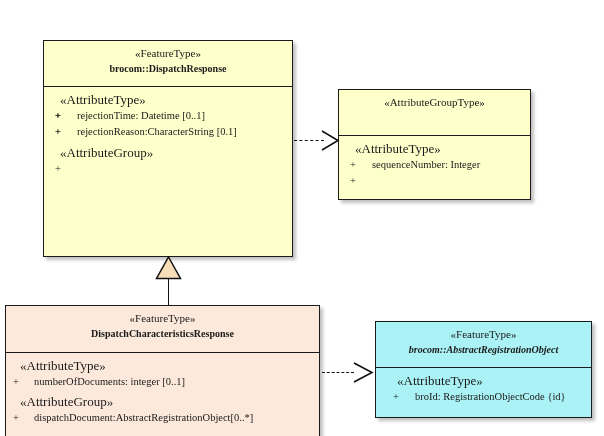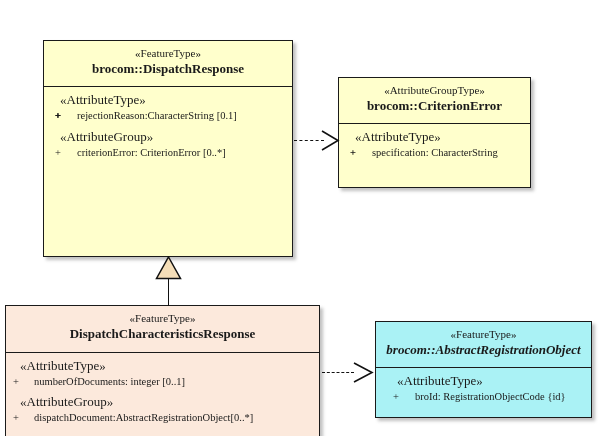--- a/index.html
+++ b/index.html
@@ -32,21 +32,21 @@
     padding: 5px 4px 6px 4px;
     border-bottom: 1.6px solid #1a1a1a;
   }
   .stereotype {
     font-size: 11px;
     color: #1a1a1a;
     line-height: 14px;
     white-space: nowrap;
   }
   .classname {
-    font-size: 13px;
+    font-size: 10px;
     font-weight: bold;
     color: #1a1a1a;
     line-height: 15px;
     white-space: nowrap;
     margin-top: 1px;
   }
   .classname.abstract {
     font-style: italic;
   }
   .uml-body {
@@ -121,51 +121,50 @@
       <div class="group-label">«AttributeType»</div>
 
       <div class="attr-row">
         <span class="attr-vis">+</span>
       </div>
       <div class="attr-row">
         <span class="attr-vis">+</span>
       </div>
       <div class="attr-row">
         <span class="attr-vis">+</span>
+        <span>rejectionTime: Datetime [0..1]</span>
       </div>
       <div class="attr-row">
         <span class="attr-vis">+</span>
       </div>
       <div class="attr-row">
         <span class="attr-vis">+</span>
         <span>rejectionReason:CharacterString [0.1]</span>
       </div>
 
       <div class="group-label" style="margin-top:5px;">«AttributeGroup»</div>
 
       <div class="attr-row">
         <span class="attr-vis">+</span>
-        <span>criterionError: CriterionError [0..*]</span>
-      </div>
-    </div>
-  </div>
-
-  <div class="uml-class c-yellow" style="left:338px; top:42px; width:193px; height:111px;">
+      </div>
+    </div>
+  </div>
+
+  <div class="uml-class c-yellow" style="left:338px; top:54px; width:193px; height:111px;">
     <div class="uml-head" style="height:46px;">
       <div class="stereotype">«AttributeGroupType»</div>
-      <div class="classname">brocom::CriterionError</div>
     </div>
     <div class="uml-body">
       <div class="group-label">«AttributeType»</div>
       <div class="attr-row">
         <span class="attr-vis">+</span>
-      </div>
-      <div class="attr-row">
-        <span class="attr-vis">+</span>
-        <span>specification: CharacterString</span>
+        <span>sequenceNumber: Integer</span>
+      </div>
+      <div class="attr-row">
+        <span class="attr-vis">+</span>
       </div>
     </div>
   </div>
 
   <div class="uml-class c-peach" style="left:5px; top:270px; width:315px; height:140px;">
     <div class="uml-head" style="height:47px;">
       <div class="stereotype">«FeatureType»</div>
       <div class="classname">DispatchCharacteristicsResponse</div>
     </div>
     <div class="uml-body" style="padding-left:0;">

